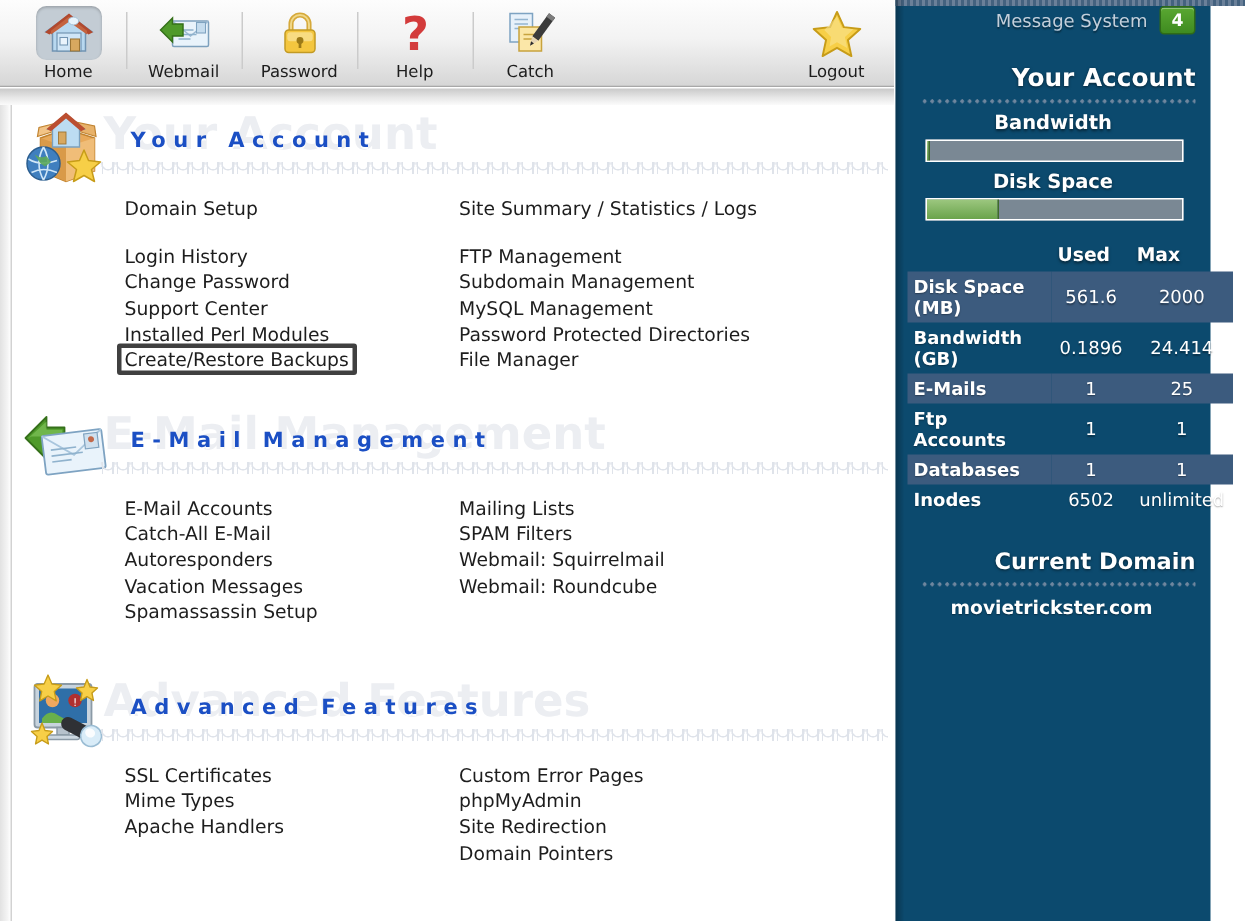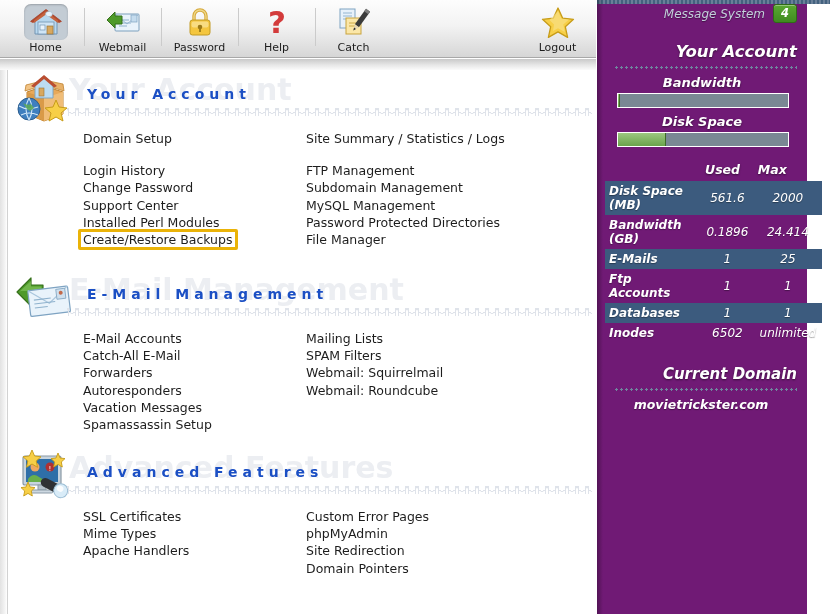--- a/index.html
+++ b/index.html
@@ -154,35 +154,34 @@
     color: #1d1d1d;
     line-height: 17.2px;
     white-space: nowrap;
     cursor: pointer;
     display: inline-block;
   }
   .link-row { height: 17.2px; }
   .link-gap { height: 15px; }
   .highlight-box {
     display: inline-block;
-    border: 3px solid #eab308;
+    border: 3px solid #404040;
     border-radius: 2px;
     padding: 0px 3px 0px 2px;
     margin-left: -5px;
     margin-top: -1px;
     line-height: 15px;
   }
 
   
   #sidebar {
     position: absolute;
     left: 597px; top: 0;
     width: 210px; height: 614px;
-    background: #701a75;
-    font-style: italic;
+    background: #0c4a6e;
   }
   #sidebar-topline {
     position: absolute; left: 0; top: 0; width: 233px; height: 4px;
     background: repeating-linear-gradient(to right,#44627f 0px,#44627f 2px,#6a8099 2px,#6a8099 4px);
   }
   #sb-shadow-left {
     position: absolute; left: 0; top: 0; width: 6px; height: 614px;
     background: linear-gradient(to right, rgba(0,0,0,.28), rgba(0,0,0,0));
     pointer-events: none;
   }
@@ -448,21 +447,20 @@
           </svg>
         </div>
         <div class="sec-watermark">E-Mail Management</div>
         <div class="sec-title">E-Mail Management</div>
         <div class="sec-divider"></div>
       </div>
       <div class="links" style="height:118px;">
         <div class="lcol c1">
           <div class="link-row"><span class="link">E-Mail Accounts</span></div>
           <div class="link-row"><span class="link">Catch-All E-Mail</span></div>
-          <div class="link-row"><span class="link">Forwarders</span></div>
           <div class="link-row"><span class="link">Autoresponders</span></div>
           <div class="link-row"><span class="link">Vacation Messages</span></div>
           <div class="link-row"><span class="link">Spamassassin Setup</span></div>
         </div>
         <div class="lcol c2">
           <div class="link-row"><span class="link">Mailing Lists</span></div>
           <div class="link-row"><span class="link">SPAM Filters</span></div>
           <div class="link-row"><span class="link">Webmail: Squirrelmail</span></div>
           <div class="link-row"><span class="link">Webmail: Roundcube</span></div>
         </div>

